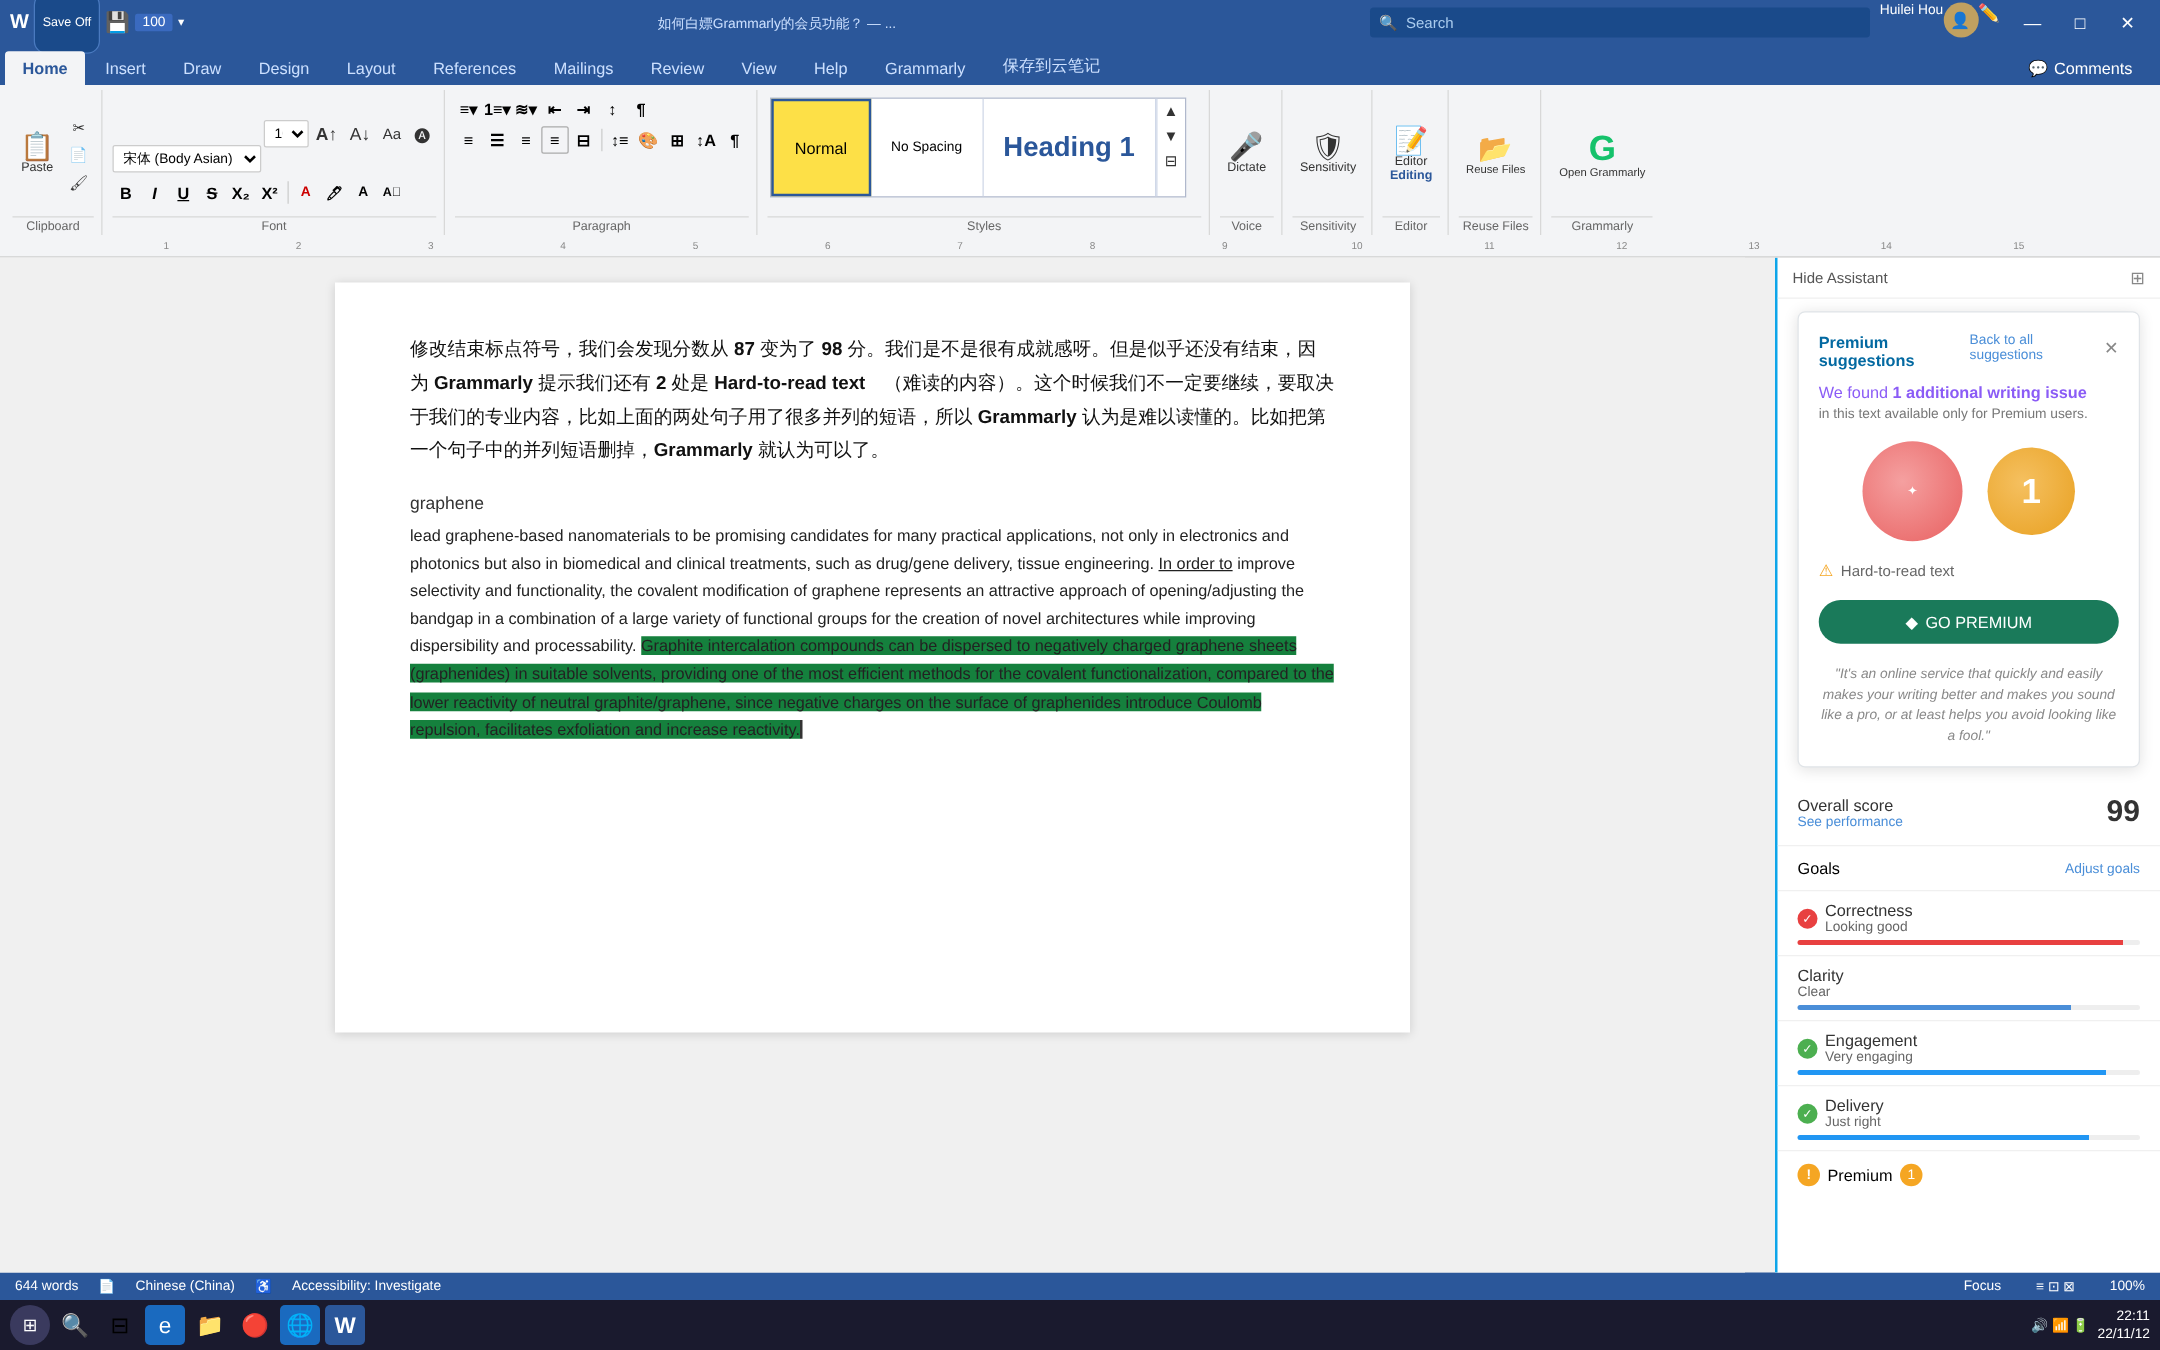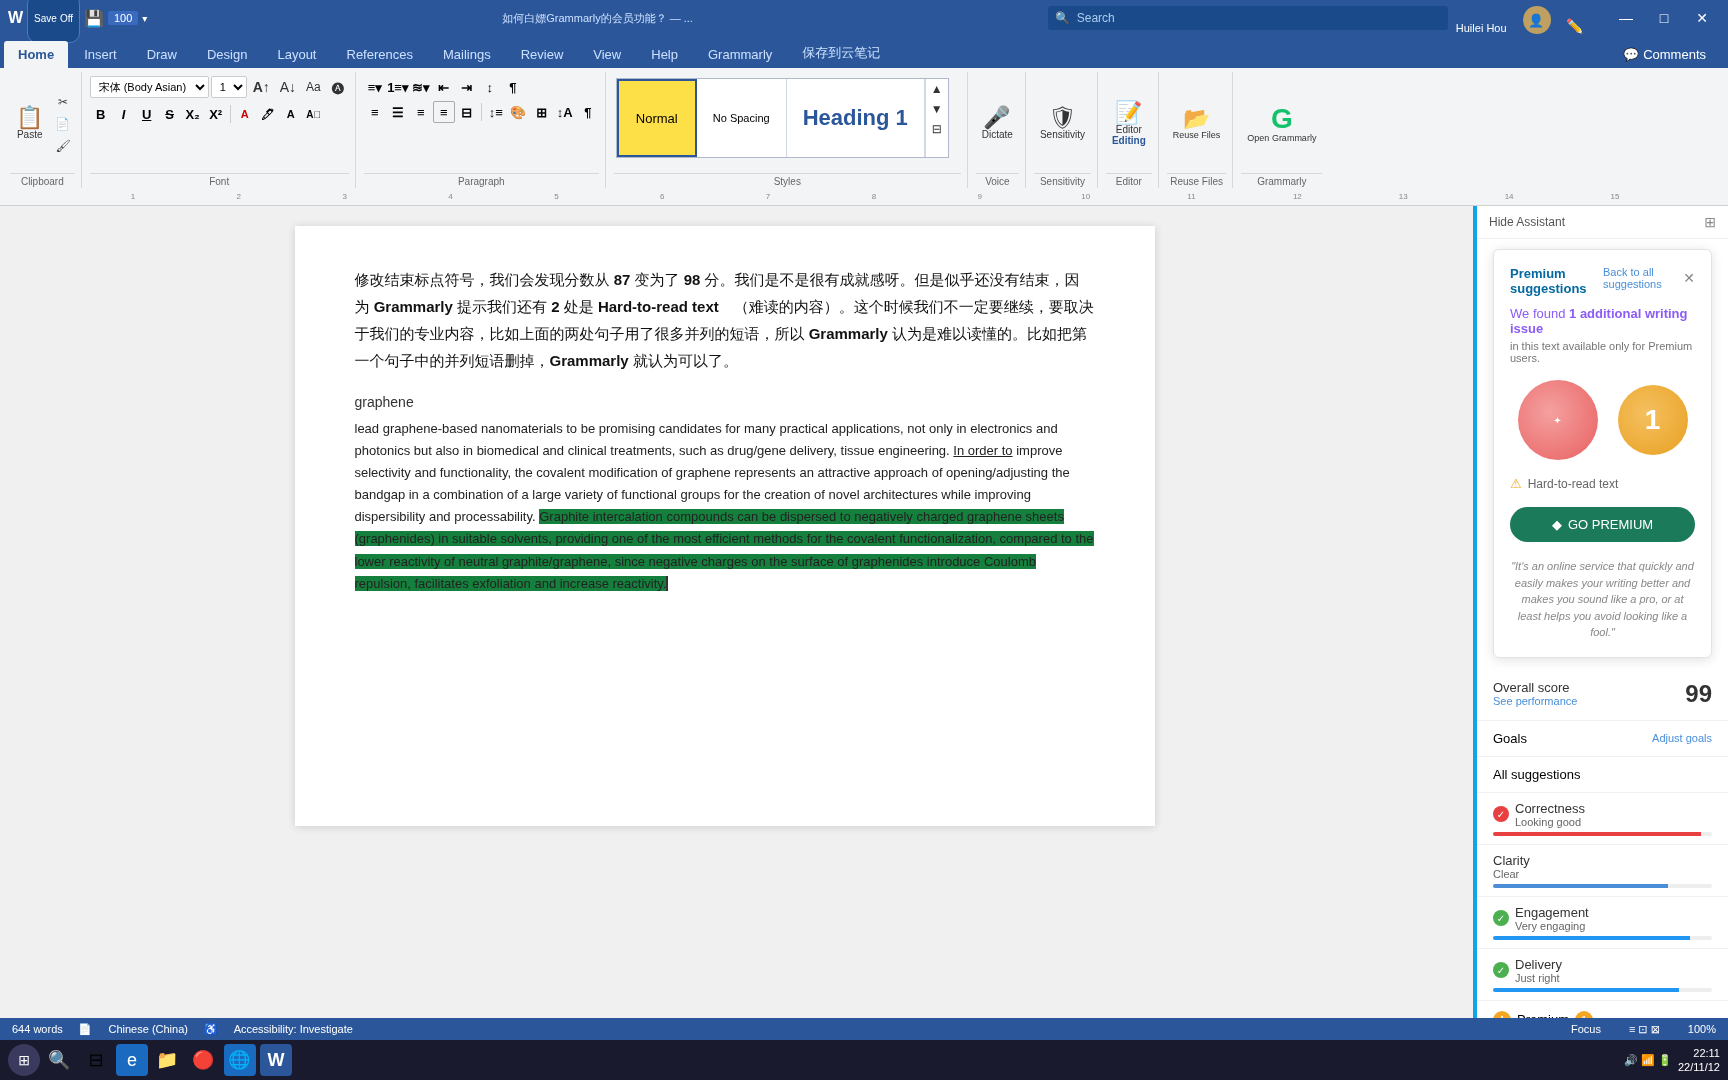--- a/index.html
+++ b/index.html
@@ -24,21 +24,21 @@
       background: #1a4a8a;
       border-radius: 3px;
       height: 24px;
       display: flex;
       align-items: center;
       padding: 0 8px;
       gap: 6px;
       color: #aaccee;
       font-size: 12px;
     }
-    .titlebar-right { display: flex; align-items: flex-end; gap: 16px; font-size: 11px; flex: 0 0 auto; }
+    .titlebar-right { display: flex; align-items: flex-start; gap: 0; font-size: 11px; flex: 0 0 auto; }
     .user-avatar { width: 28px; height: 28px; border-radius: 50%; background: #c0a060; display: flex; align-items: center; justify-content: center; font-size: 13px; }
     .window-controls { display: flex; gap: 2px; margin-left: 8px; }
     .win-btn { width: 36px; height: 32px; display: flex; align-items: center; justify-content: center; color: white; font-size: 14px; cursor: pointer; }
     .ribbon-tabs {
       height: 32px;
       display: flex;
       align-items: flex-end;
       background: #2b579a;
       padding-left: 4px;
       gap: 2px;
@@ -185,23 +185,23 @@
     .doc-bold { font-weight: bold; }
 
     .doc-graphene-section { margin-top: 10px; }
     .doc-graphene-title { font-size: 14px; font-weight: normal; margin-bottom: 8px; color: #333; }
     .doc-graphene-text { font-size: 13px; line-height: 1.7; color: #222; }
     .doc-highlighted { background: #15803d; }
     .doc-underline { text-decoration: underline; }
 
     
     .grammarly-panel {
-      width: 255px;
+      width: 308px;
       background: white;
-      border-left: 4px solid #0ea5e9;
+      border-left: 2px solid #0ea5e9;
       display: flex;
       flex-direction: column;
       overflow-y: auto;
       margin-left: 24px;
     }
 
     .panel-hide-bar {
       display: flex;
       align-items: center;
       justify-content: space-between;
@@ -383,21 +383,21 @@
       gap: 6px;
       color: white;
       font-size: 11px;
     }
     .taskbar-time { text-align: right; line-height: 1.3; }
 
     .font-select-row {
       display: flex; align-items: center; gap: 2px; margin-bottom: 2px;
     }
     .font-select {
-      background: white; border: 1px solid #ccc; border-radius: 2px; padding: 1px 4px; font-size: 11px; height: 22px; min-width: 110px;
+      background: white; border: 1px solid #ccc; border-radius: 2px; padding: 1px 4px; font-size: 11px; height: 22px; min-width: 110px; margin-top: 40px;
     }
     .font-size-select {
       background: white; border: 1px solid #ccc; border-radius: 2px; padding: 1px 4px; font-size: 11px; height: 22px; width: 36px;
     }
     .format-row { display: flex; align-items: center; gap: 1px; }
     .fmt-btn { font-size: 13px; font-weight: bold; width: 22px; height: 22px; display: flex; align-items: center; justify-content: center; cursor: pointer; border-radius: 2px; }
     .fmt-btn.bold { font-weight: 900; }
     .fmt-btn.italic { font-style: italic; }
     .fmt-btn.underline { text-decoration: underline; }
 
@@ -701,23 +701,20 @@
         <div class="score-link">See performance</div>
       </div>
       <div class="score-value">99</div>
     </div>
 
     <div class="panel-goals">
       <span>Goals</span>
       <span class="goals-link">Adjust goals</span>
     </div>
 
-    <div class="panel-all-suggestions">
-      <span>All suggestions</span>
-    </div>
 
     <div class="panel-metric">
       <div class="metric-header">
         <div class="metric-row">
           <div class="metric-icon icon-check-red">✓</div>
           <div>
             <div class="metric-name">Correctness</div>
             <div class="metric-status">Looking good</div>
           </div>
         </div>

